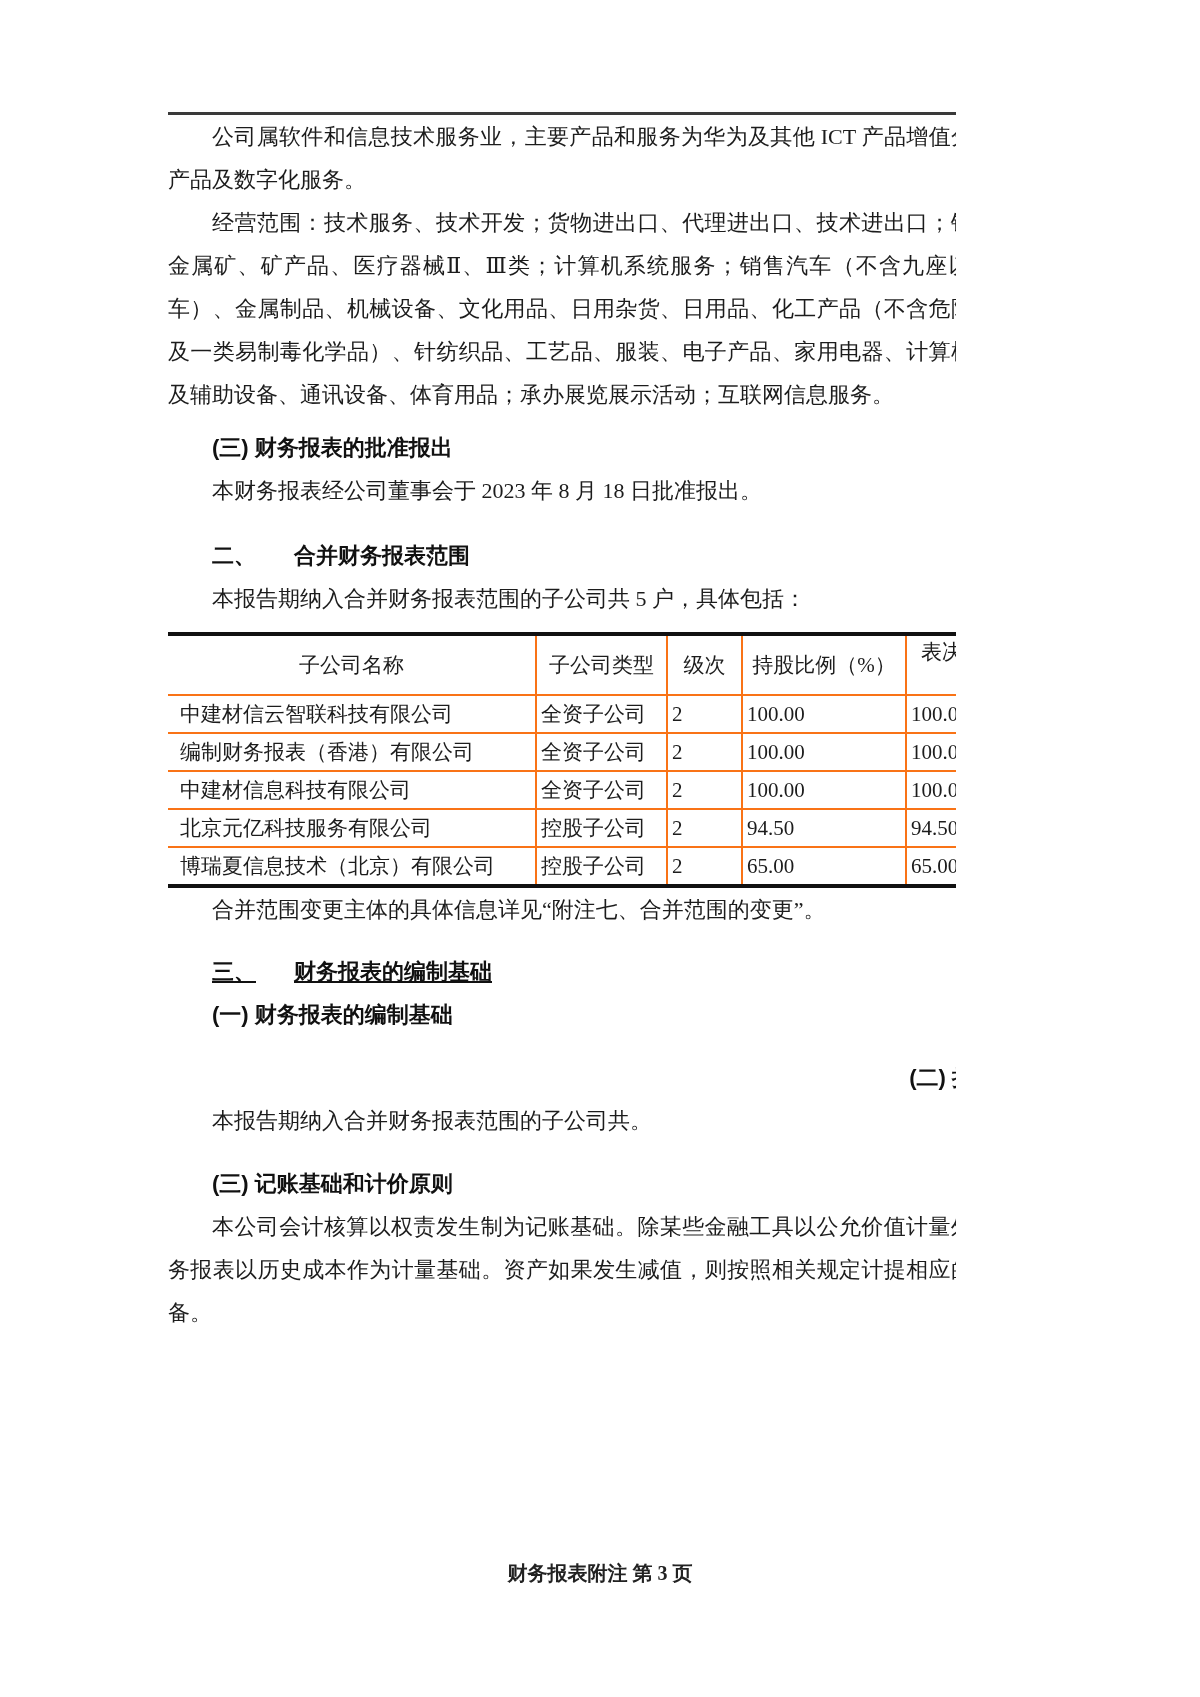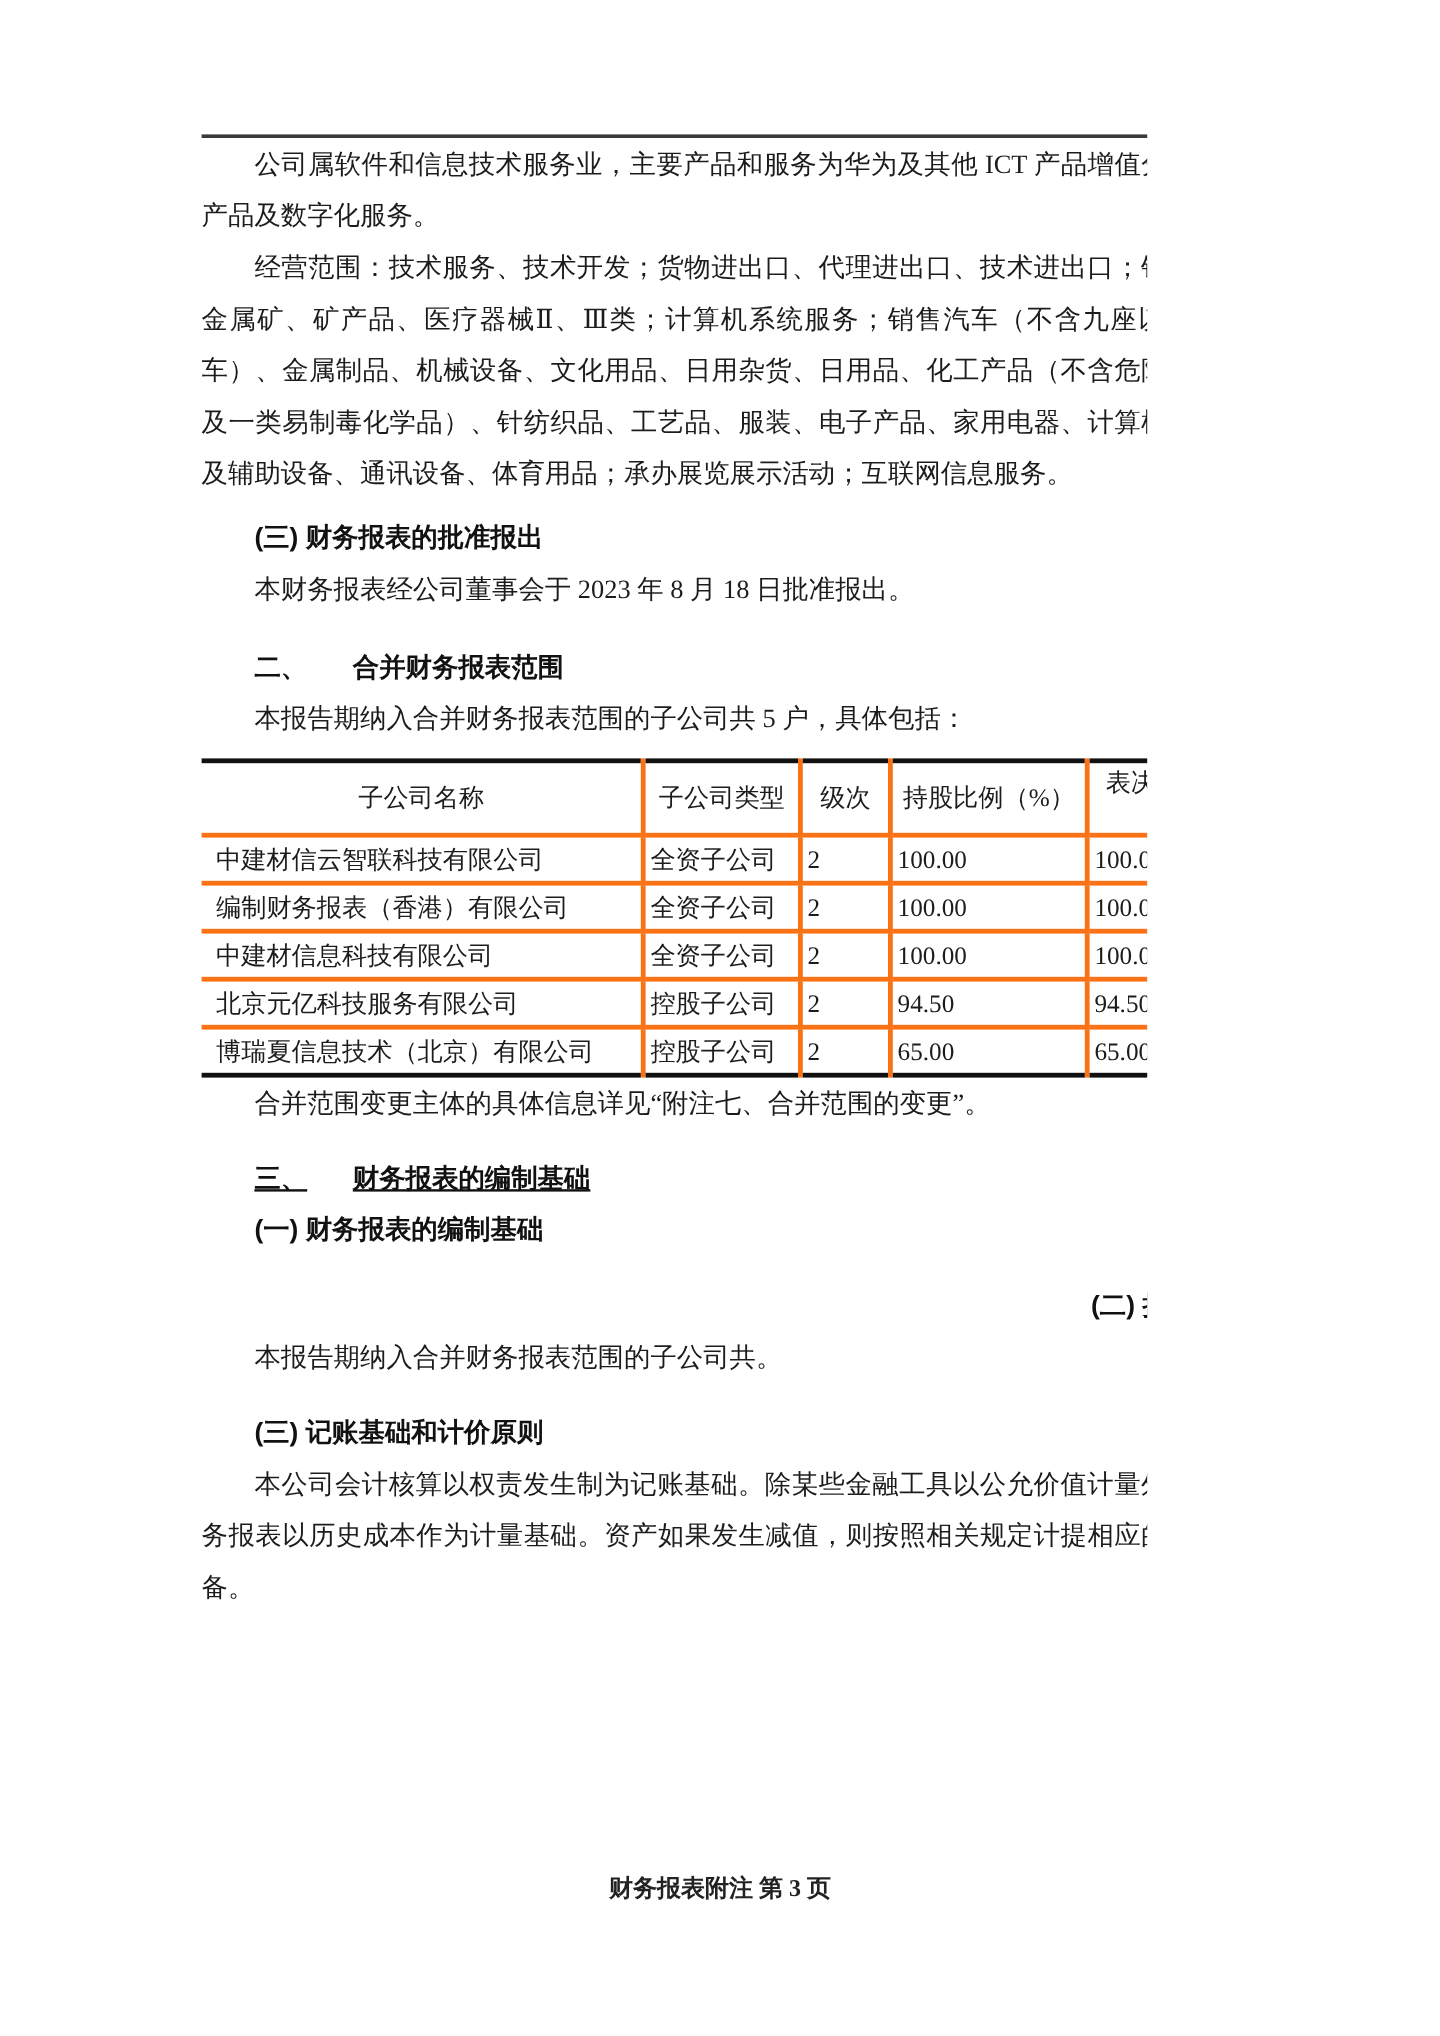--- a/index.html
+++ b/index.html
@@ -25,21 +25,21 @@
   .p2{margin-top:5px;}
   .h-approval{margin-top:10px;}
   .h-sec2{margin-top:22px;}
   .tablewrap{margin-top:12px;}
   table.subs{
     border-collapse:collapse;width:872px;table-layout:fixed;
     border-top:4px solid #111;border-bottom:4px solid #111;
     font-size:21px;color:#1c1c1c;
   }
   table.subs th, table.subs td{
-    border:4px solid #f97316;
+    border:2px solid #f97316;
     font-weight:normal;
   }
   table.subs th{
     text-align:center;vertical-align:middle;
     line-height:25px;padding:4px 4px;height:42px;
   }
   table.subs td{
     height:36px;line-height:36px;padding:0 4px;
     vertical-align:middle;white-space:nowrap;overflow:hidden;
   }

